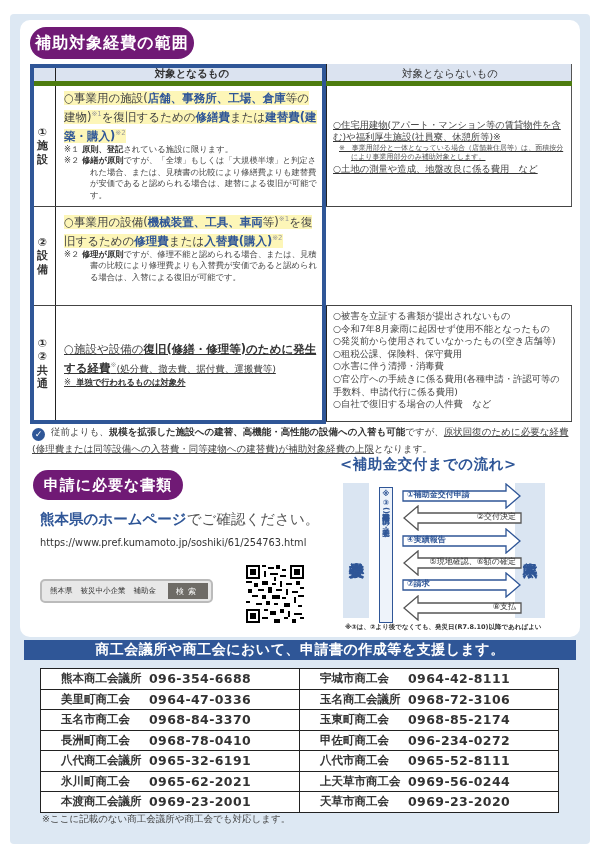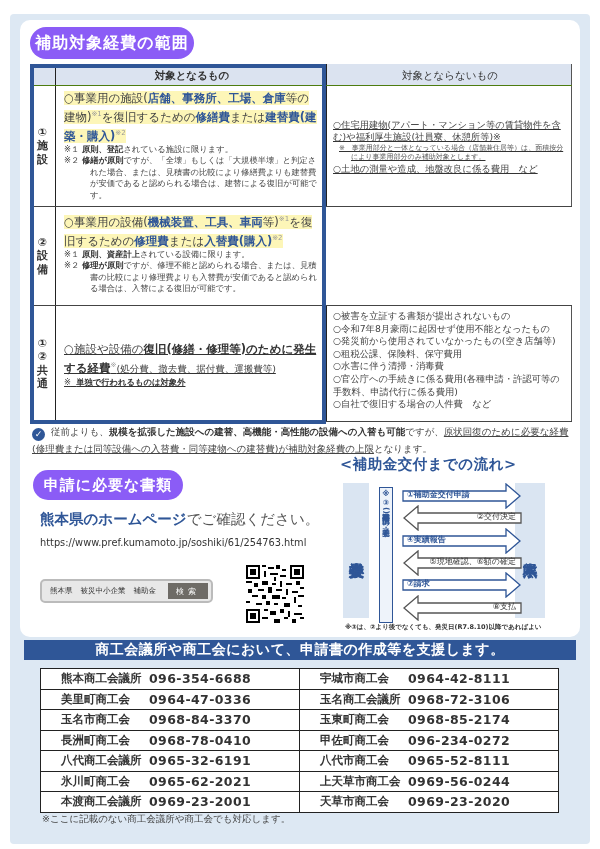--- a/index.html
+++ b/index.html
@@ -2,32 +2,32 @@
 <html><head>
 <meta charset="utf-8">
 <style>
   * { box-sizing: border-box; margin: 0; padding: 0; }
   html, body { width: 600px; height: 849px; background: #ffffff; overflow: hidden; }
   body { font-family: "DejaVu Sans", "Liberation Sans", sans-serif; color: #333; position: relative; }
 
   .outer { position: absolute; left: 10px; top: 14px; width: 580px; height: 830px; background: #dde8f3; border-radius: 4px; }
   .panel { position: absolute; left: 20px; top: 20px; width: 560px; height: 617px; background: #fff; border-radius: 10px; }
 
-  .pill { position: absolute; background: #8b5cf6; color: #fff; font-weight: bold; border-radius: 16px; display: flex; align-items: center; justify-content: center; letter-spacing: 1px; }
+  .pill { position: absolute; background: #701a75; color: #fff; font-weight: bold; border-radius: 16px; display: flex; align-items: center; justify-content: center; letter-spacing: 1px; }
   .pill1 { left: 30px; top: 27px; width: 164px; height: 32px; font-size: 16px; }
   .pill2 { left: 33px; top: 470px; width: 150px; height: 30px; font-size: 15px; }
 
   
   .tbl { position: absolute; left: 30px; top: 64px; width: 542px; height: 358px; }
   .hl-box { position: absolute; left: 0; top: 0; width: 296px; height: 360px; border: 4px solid #2f5697; pointer-events: none; z-index: 3; }
   .row { position: absolute; left: 0; width: 542px; display: flex; }
   .row .lab { width: 26px; border-right: 1px solid #222; display: flex; align-items: center; justify-content: center; font-weight: bold; font-size: 11px; line-height: 1.2; color: #333; text-align: center; writing-mode: horizontal-tb; }
   .row .c1 { width: 270px; padding: 4px 6px 2px 8px; }
   .row .c2 { flex: 1; padding: 4px 4px 2px 6px; border-left: 1px solid #222; border-right: 1px solid #555; }
-  .hdr { top: 0; height: 22px; background: #dbe3f0; border-bottom: 1px solid #4d7c0f; }
+  .hdr { top: 0; height: 22px; background: #dbe3f0; border-bottom: 5px solid #4d7c0f; }
   .hdr .c1, .hdr .c2 { display: flex; align-items: center; justify-content: center; font-size: 10.5px; }
   .hdr .c1 { font-weight: bold; }
   .r1 { top: 22px; height: 121px; border-bottom: 1px solid #444; }
   .r2 { top: 143px; height: 99px; border-bottom: 1px solid #444; }
   .r3 { top: 242px; height: 116px; border-bottom: 1px solid #444; }
 
   .main-item { font-size: 11.5px; line-height: 16px; color: #444; }
   .main-item .hl { background: #fdf6b8; }
   .b { font-weight: bold; color: #2f5697; }
   .bk { font-weight: bold; color: #333; }
@@ -105,21 +105,20 @@
   </div>
 
   <div class="row r2">
     <div class="lab">
         <span style="white-space:pre">②
 設
 備</span>
       </div>
     <div class="c1">
       <div class="main-item"><span class="hl"><span>○事業用の設備(</span><span class="b">機械装置、工具、車両</span><span>等)</span><span class="sup">※1</span><span>を復旧するための</span><span class="b">修理費</span><span>または</span><span class="b">入替費(購入)</span><span class="sup">※2</span></span></div>
-      <div class="note"><span>※１</span>&nbsp;<span class="bk">原則、資産計上</span><span>されている設備に限ります。</span></div>
       <div class="note"><span>※２</span>&nbsp;<span class="bk">修理が原則</span><span>ですが、修理不能と認められる場合、または、見積書の比較により修理費よりも入替費が安価であると認められる場合は、入替による復旧が可能です。</span></div>
     </div>
   </div>
 
   <div class="row r3">
     <div class="lab">
         <span style="white-space:pre">①
 ②
 共
 通</span>

